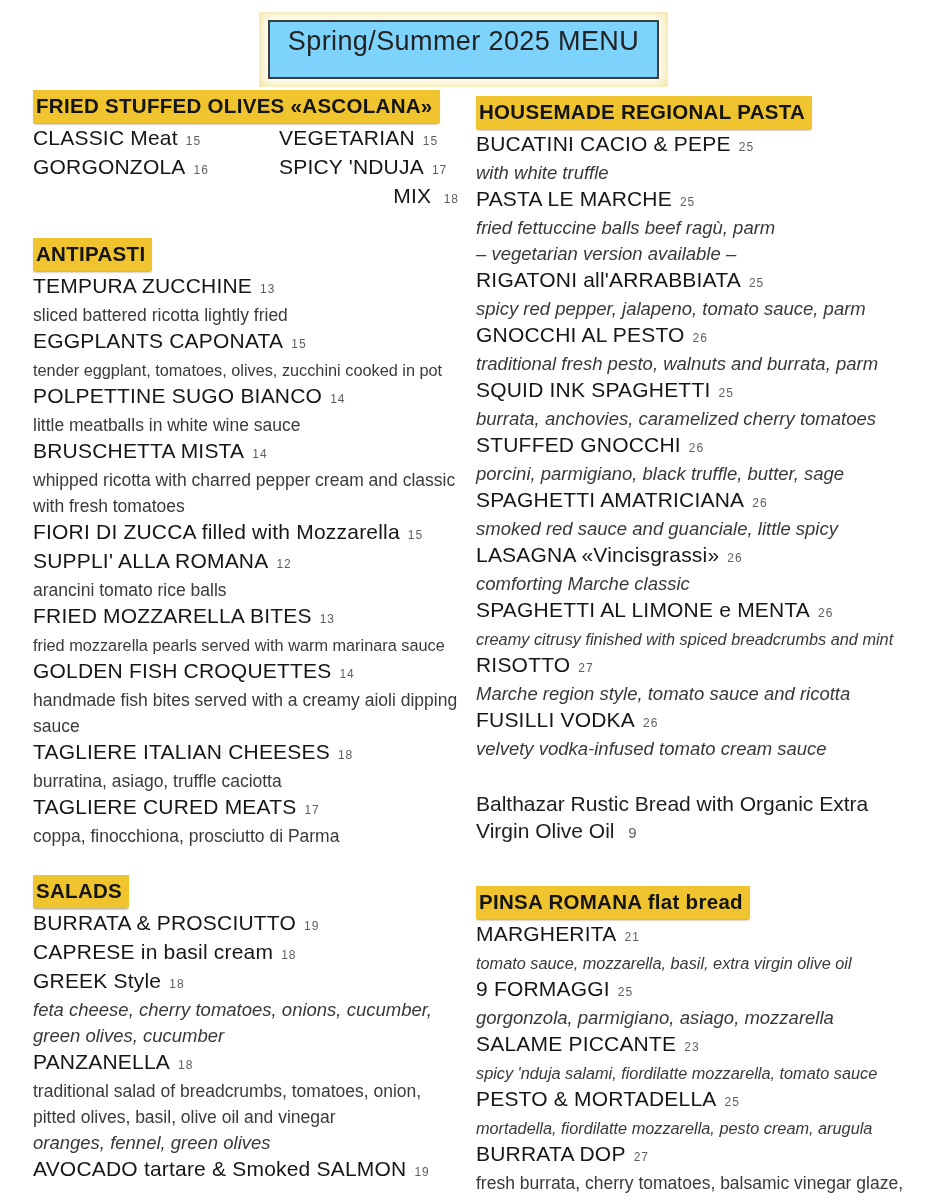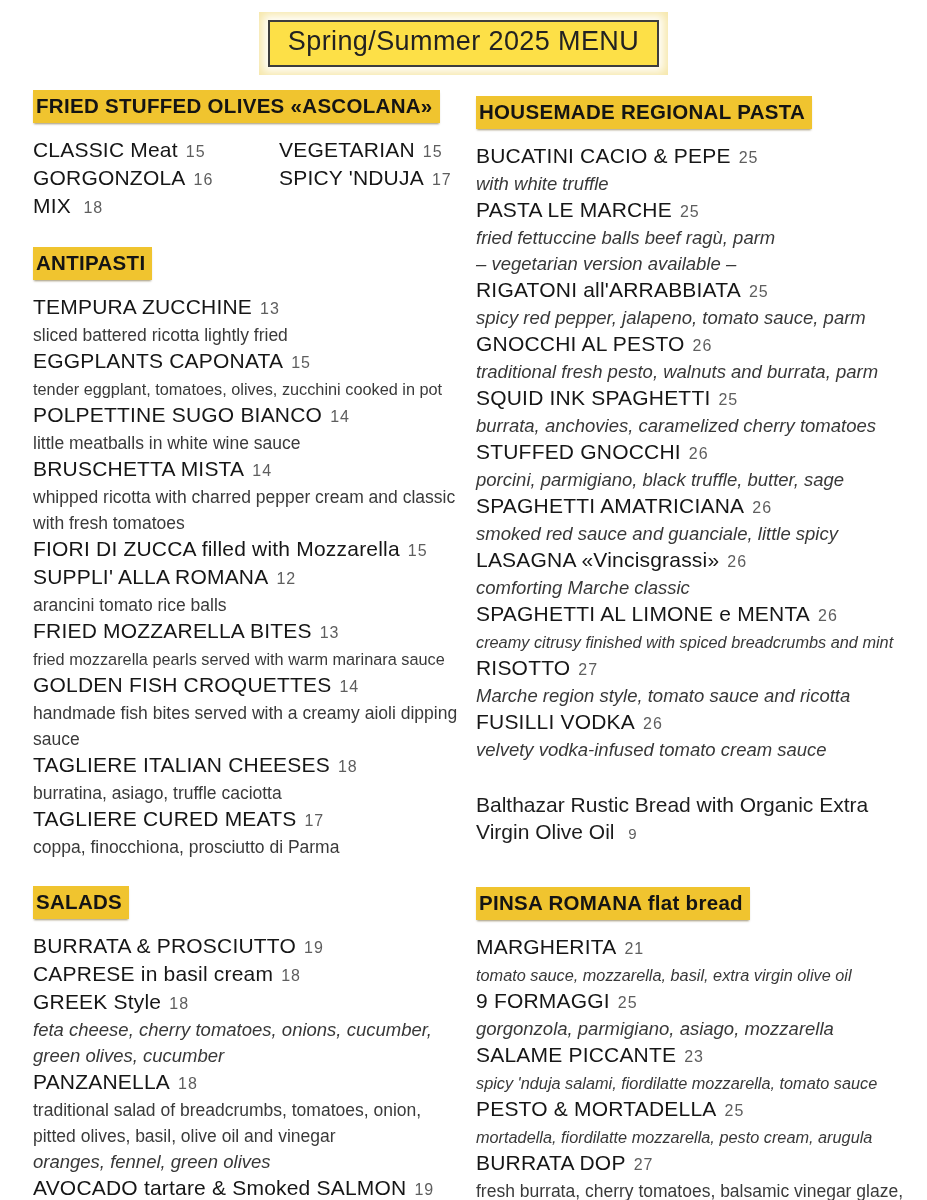--- a/index.html
+++ b/index.html
@@ -21,69 +21,69 @@
     width: 100%;
     display: flex;
     justify-content: center;
   }
   .title-band {
     background: #f6e7a9;
     padding: 8px 9px;
   }
   .title-box {
     border: 2px solid #3d3d3d;
-    background: #fde047;
+    background: #7dd3fc;
     box-shadow: 0 0 9px 5px rgba(255,255,255,0.95);
-    padding: 4px 18px 8px 18px;
+    padding: 4px 18px 20px 18px;
     font-size: 27px;
     letter-spacing: 0.4px;
     color: #222222;
     white-space: nowrap;
   }
 
   
   .col { position: absolute; }
   .col-left  { left: 33px;  top: 90px; width: 426px; }
   .col-right { left: 476px; top: 96px; width: 446px; }
 
   .menu-section { margin-top: 26px; }
   .menu-section.first { margin-top: 0; }
-  .heading-row { line-height: 30px; margin-bottom: 14px; }
+  .heading-row { line-height: 30px; margin-bottom: 2px; }
   .section-heading {
     display: inline-block;
     background: #f0c42f;
     color: #141414;
     font-weight: bold;
     font-size: 20.5px;
     letter-spacing: 0.3px;
     padding: 1px 7px 2px 3px;
     box-shadow: 0 2px 2px -1px rgba(80,60,0,0.55);
   }
 
   
   .item-line { line-height: 26px; white-space: nowrap; }
   .item-name { font-size: 21px; letter-spacing: 0.2px; color: #161616; }
   .item-price {
-    font-size: 16px;
+    font-size: 12px;
     color: #5e5e5e;
     margin-left: 8px;
     letter-spacing: 1px;
   }
   .item-desc {
     font-size: 17.5px;
     line-height: 26px;
     color: #3a3a3a;
   }
   .item-desc.italic { font-style: italic; font-size: 18.5px; color: #383838; }
   .item-desc.small { font-size: 16.3px; white-space: nowrap; }
 
   
   .olives-grid { display: grid; grid-template-columns: 1fr 1fr; }
   .olives-grid .menu-item:nth-child(even) { padding-left: 33px; }
-  .center-line { text-align: left; line-height: 26px; }
+  .center-line { text-align: right; line-height: 26px; }
 
   
   .bread-note {
     margin-top: 28px;
     font-size: 21px;
     line-height: 27px;
     color: #1d1d1d;
   }
   .bread-note .item-price { font-size: 15px; }
 

